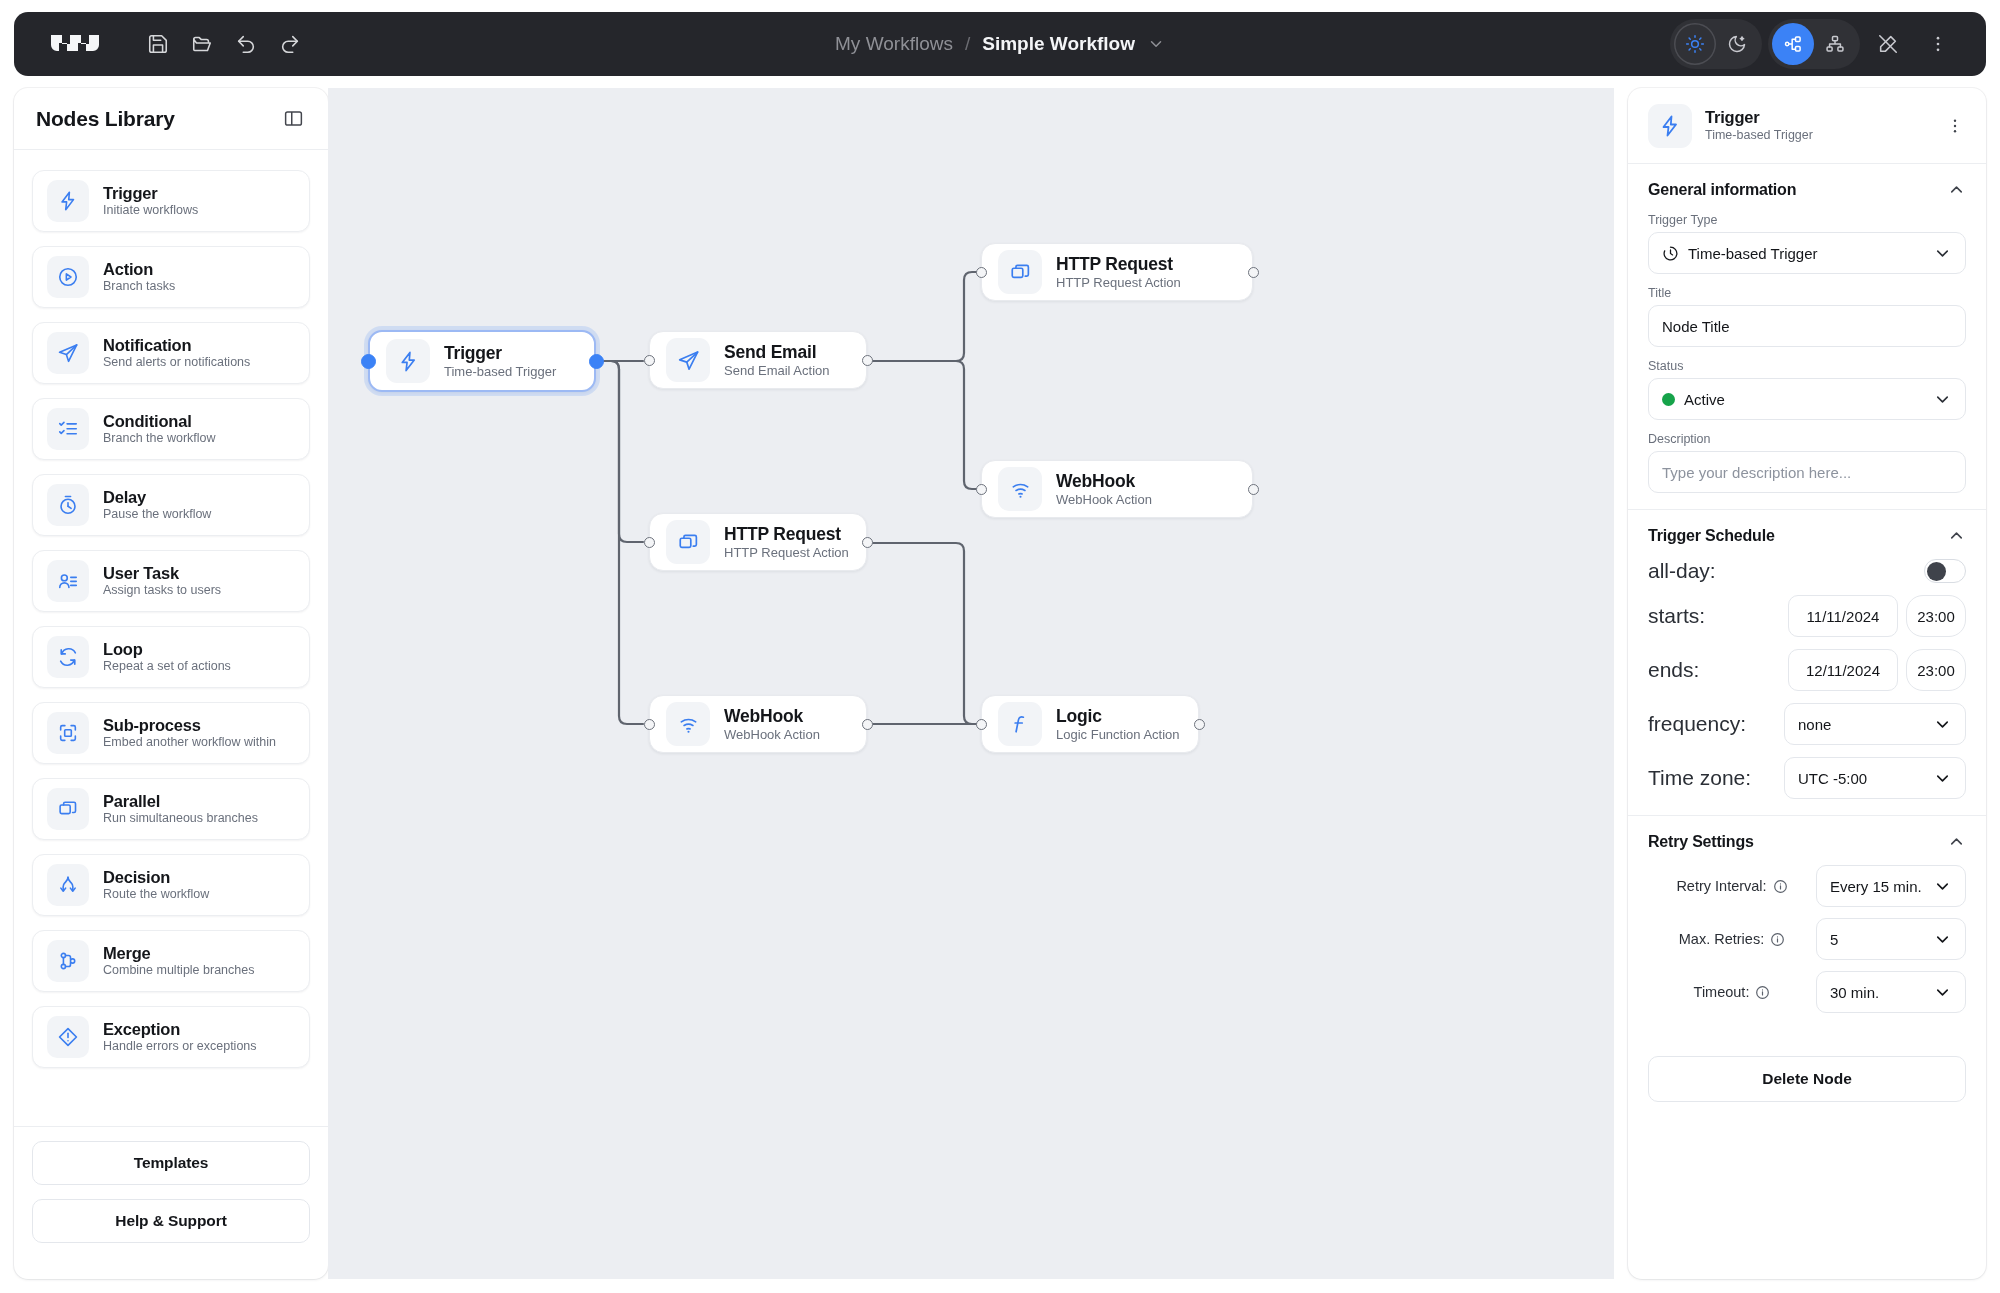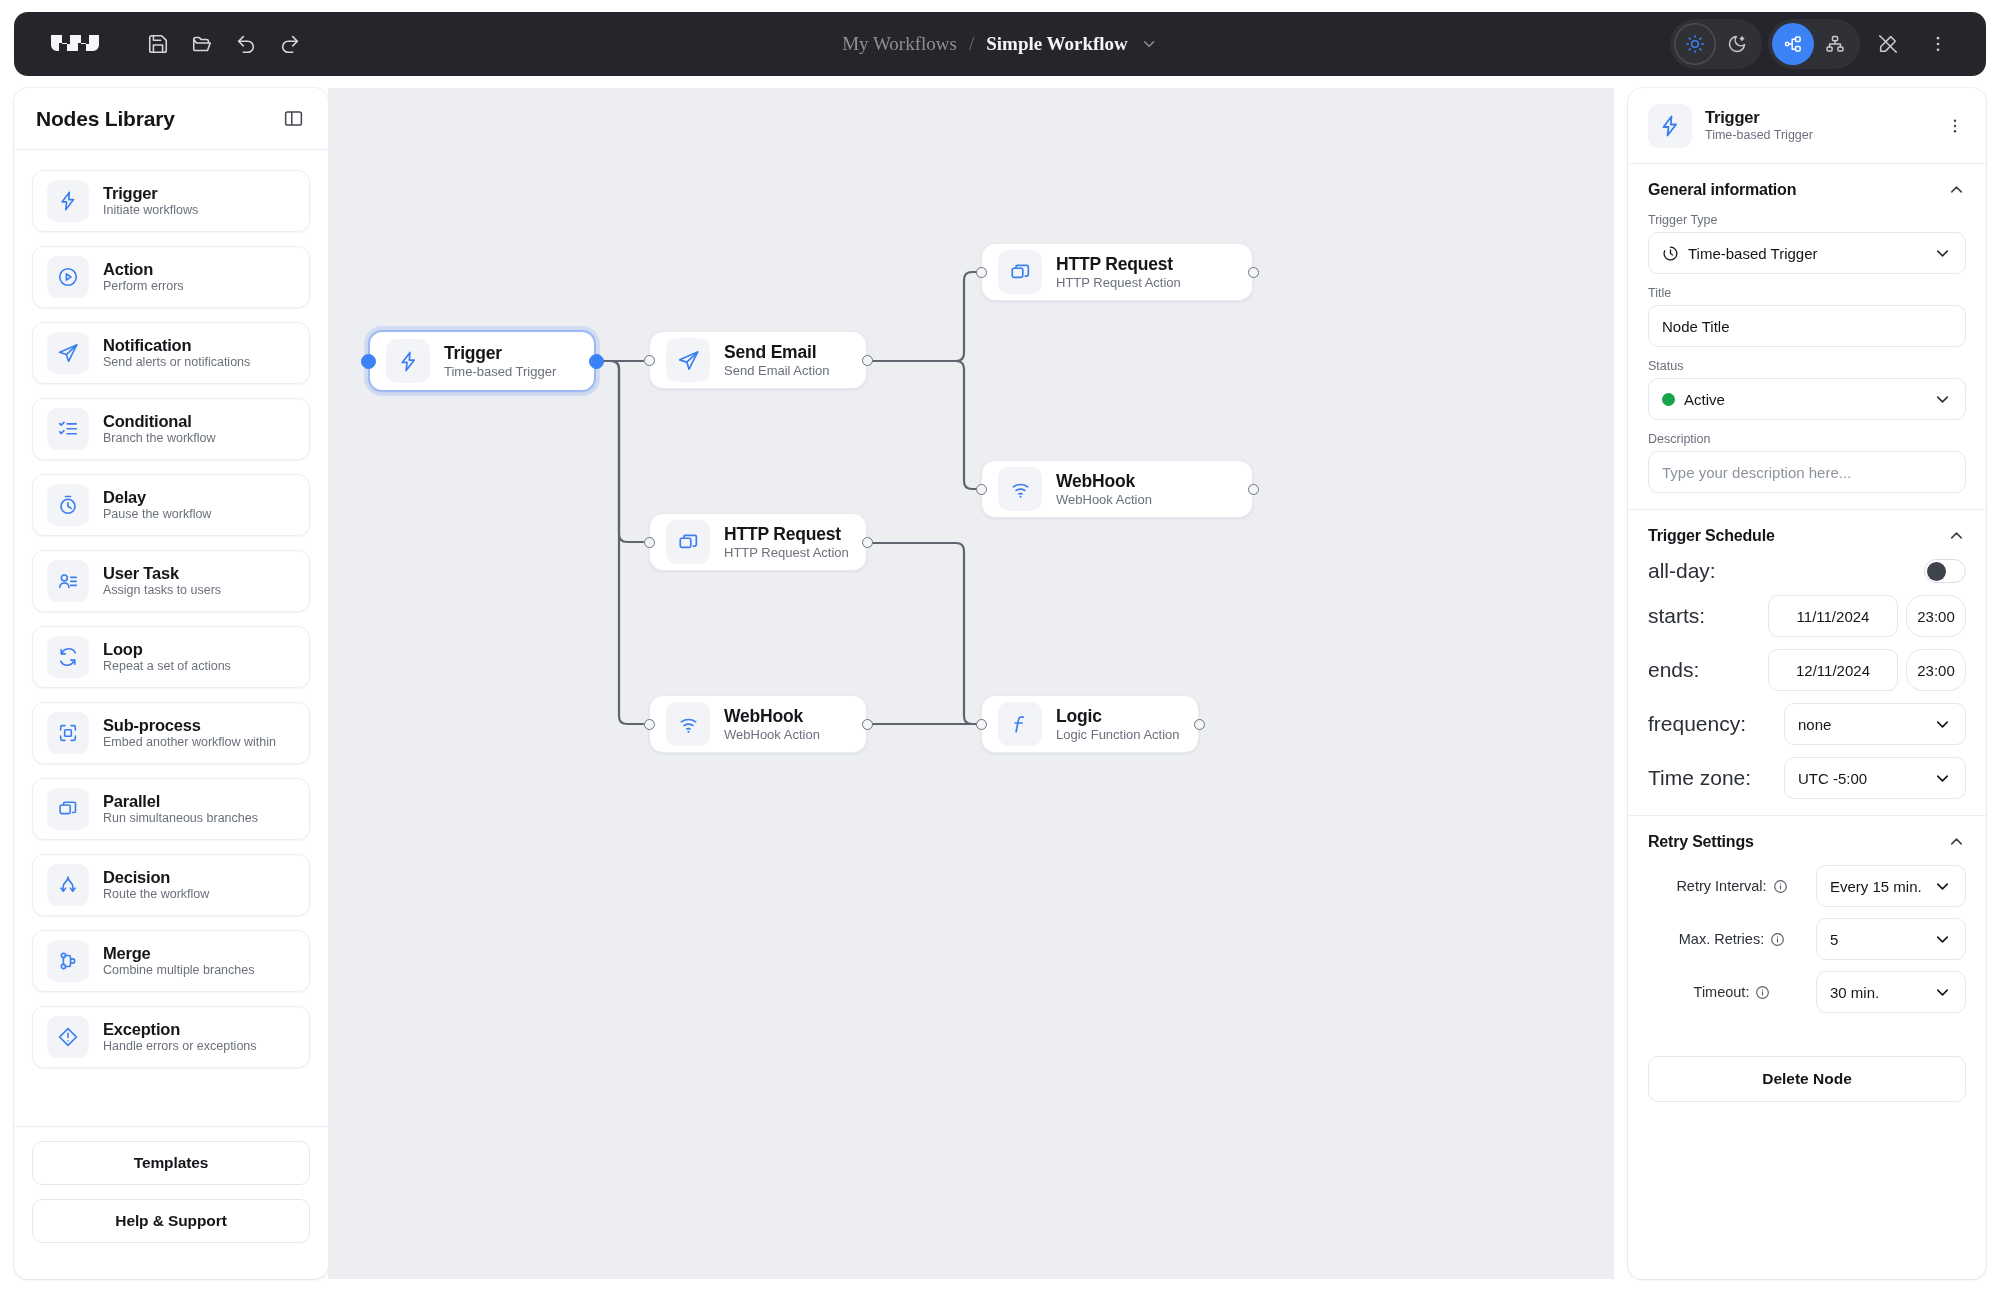--- a/index.html
+++ b/index.html
@@ -22,21 +22,20 @@
   .logo { width:54px; height:30px; margin-right:34px; }
   .tb-icon {
     width: 44px; height: 44px; border-radius: 9px;
     display:flex; align-items:center; justify-content:center;
     color:#d6d7da;
   }
   .tb-center {
     position:absolute; left:50%; top:50%; transform:translate(-50%,-50%);
     display:flex; align-items:center; gap:12px;
     font-size: 19px;
-    font-family: Liberation Serif, serif;
   }
   .crumb-muted { color:#8f9096; }
   .crumb-sep { color:#6c6d73; }
   .crumb-active { color:#f4f5f7; font-weight:600; }
   .tb-right {
     position:absolute; right:26px; top:50%; transform:translateY(-50%);
     display:flex; align-items:center; gap:6px;
   }
   .pillgroup {
     display:flex; align-items:center;
@@ -161,21 +160,21 @@
   .toggle {
     width:42px;height:24px;border-radius:999px;background:#ffffff;
     border:1px solid #d9dde3; position:relative;
   }
   .toggle .knob{ position:absolute; left:2px; top:1.5px; width:19px;height:19px;border-radius:50%; background:#3f434b;}
   .mini {
     height:42px; border:1px solid #e4e7ec; border-radius:10px; background:#fff;
     display:flex; align-items:center; justify-content:center;
     font-size:15px; color:#14161a;
   }
-  .mini.date{ width:130px; margin-right:8px;}
+  .mini.date{ width:110px; margin-right:8px;}
   .mini.time{ width:60px;border-radius:17px;}
   .sel-ctl {
     height:42px; border:1px solid #e4e7ec; border-radius:10px; background:#fff;
     display:flex; align-items:center; padding: 0 13px;
     font-size:15px; color:#14161a;
   }
   .sel-ctl .chev{ margin-left:auto; }
   .w182 { width:182px; }
   .w150 { width:150px; }
   .info-i { width:15px;height:15px;flex:0 0 15px; color:#5b616b; margin-left:6px; }
@@ -311,21 +310,21 @@
         </div>
         <div class="node-item">
           <span class="node-ico">
             <svg width="22" height="22" viewBox="0 0 24 24" fill="none" stroke="#3b7ef0" stroke-width="1.75" stroke-linecap="round" stroke-linejoin="round">
               <circle cx="12" cy="12" r="9"></circle>
               <path d="M10.2 8.6l5 3.4-5 3.4z"></path>
             </svg>
           </span>
           <span class="node-txt">
             <span class="node-name">Action</span>
-            <span class="node-desc">Perform errors</span>
+            <span class="node-desc">Branch tasks</span>
           </span>
         </div>
         <div class="node-item">
           <span class="node-ico">
             <svg width="22" height="22" viewBox="0 0 24 24" fill="none" stroke="#3b7ef0" stroke-width="1.75" stroke-linecap="round" stroke-linejoin="round">
               <path d="M21.5 3.2L2.8 11.3l7.4 2.4 2.4 7.4z"></path>
               <path d="M10.2 13.7L21.5 3.2"></path>
             </svg>
           </span>
           <span class="node-txt">

